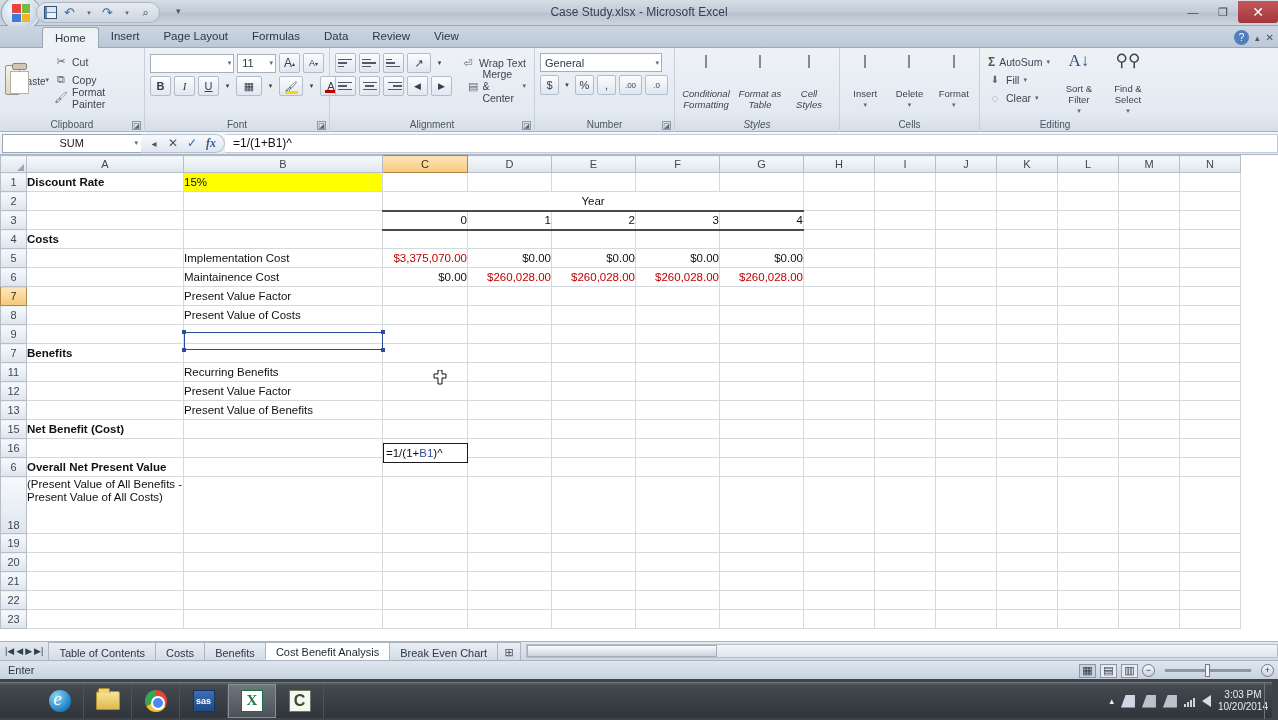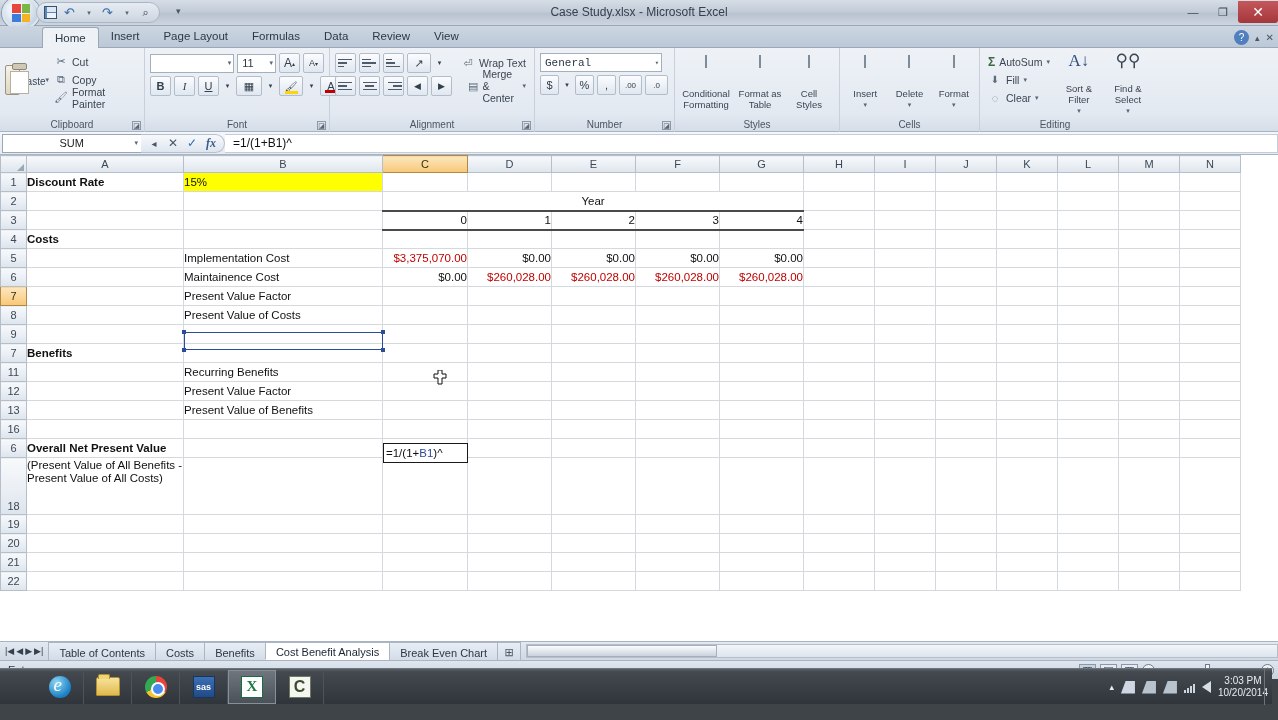--- a/index.html
+++ b/index.html
@@ -198,21 +198,21 @@
               display:flex;align-items:center;justify-content:center;}
   .view-btn.active { background:#c5d2e2; }
   .zoom-slider { width:86px;height:3px;background:#8b98a6;position:relative;margin:0 6px;}
   .zoom-slider .knob{position:absolute;left:40px;top:-5px;width:5px;height:13px;background:#f2f5f9;border:1px solid #6e7b89;}
   .zoom-slider .mid{position:absolute;left:42px;top:-4px;width:1px;height:11px;background:#6e7b89;}
   .zm-btn{width:13px;height:13px;border-radius:50%;border:1px solid #6e7b89;
           background:linear-gradient(to bottom,#f4f7fa,#cdd6e1);
           display:flex;align-items:center;justify-content:center;font-size:9px;color:#2b3846;line-height:1;}
 
   
-  .taskbar { position:absolute;left:0;bottom:16px;width:1272px;height:36px;
+  .taskbar { position:absolute;left:0;bottom:2px;width:1272px;height:36px;
              background:linear-gradient(to bottom,#5b6168 0%,#43494f 8%,#2f353b 100%);
              display:flex;align-items:center; border-top:1px solid #6d747c;}
   .start-orb { width:36px;height:36px; }
   .tb-item { width:48px;height:34px;display:flex;align-items:center;justify-content:center;
              border-right:1px solid #4c535a; }
   .tb-item.active { background:linear-gradient(to bottom,#6f767e,#4a5158); border:1px solid #878f97;}
   .tray { position:absolute; right:4px; top:0; height:36px; display:flex;align-items:center;gap:7px;
           color:#e6ebf0; font-size:10px;}
   .tray-clock { text-align:center; line-height:12px; }
   .showdesk { position:absolute;right:0;top:0;width:8px;height:36px;border-left:1px solid #6d747c;}
@@ -452,21 +452,21 @@
         <span>Merge &amp; Center</span>
         <span style="font-size:7px;color:#5a6673;">▾</span>
       </div>
     </div>
     <div class="rgroup-label">Alignment</div>
     <div class="dlg-launcher">◪</div>
   </div>
 
   <div class="rgroup" style="width:140px;">
     <div class="font-row" style="padding-top:2px;">
-      <div class="combo" style="width:122px;font-family:Liberation Mono, monospace;">
+      <div class="combo" style="width:122px;">
         <span class="cv">General</span>
         <span class="cc">▾</span>
       </div>
     </div>
     <div class="font-row">
       <div class="btn-sq" style="min-width:19px;">
           <span>$</span>
         </div>
       <div class="btn-flat" style="min-width:10px;font-size:7px;">
           <span>▾</span>
@@ -481,21 +481,21 @@
           <span>.00</span>
         </div>
       <div class="btn-sq" style="min-width:23px;font-size:8px;">
           <span>.0</span>
         </div>
     </div>
     <div class="rgroup-label">Number</div>
     <div class="dlg-launcher">◪</div>
   </div>
 
-  <div class="rgroup" style="width:165px;">
+  <div class="rgroup" style="width:165px;font-style:italic;">
     <div style="display:flex;gap:2px;padding-top:3px;">
       <div class="bigbtn">
         <span class="pic"><span class="gridpic" style="background-image:linear-gradient(#7e8b99 1px,transparent 1px),linear-gradient(90deg,#7e8b99 1px,transparent 1px);"></span></span>
         <span>Conditional Formatting</span>
       </div>
       <div class="bigbtn">
         <span class="pic"><span class="gridpic"></span></span>
         <span>Format as Table</span>
       </div>
       <div class="bigbtn cellbtn">
@@ -837,20 +837,37 @@
           <td class="cell"></td>
       <td class="cell"></td>
           <td class="cell"></td>
       <td class="cell"></td>
           <td class="cell"></td>
       <td class="cell"></td>
           <td class="cell"></td>
     </tr>
 
 
+    <tr>
+      <td class="rowhead">15</td>
+      <td class="cell bold">Net Benefit (Cost)</td>
+      <td class="cell"></td>
+      <td class="cell"></td>
+          <td class="cell"></td>
+      <td class="cell"></td>
+          <td class="cell"></td>
+      <td class="cell"></td>
+          <td class="cell"></td>
+      <td class="cell"></td>
+          <td class="cell"></td>
+      <td class="cell"></td>
+          <td class="cell"></td>
+      <td class="cell"></td>
+          <td class="cell"></td>
+    </tr>
 
     <tr>
       <td class="rowhead">16</td>
       <td class="cell"></td>
           <td class="cell"></td>
       <td class="cell"></td>
           <td class="cell"></td>
       <td class="cell"></td>
           <td class="cell"></td>
       <td class="cell"></td>
@@ -945,20 +962,37 @@
           <td class="cell"></td>
       <td class="cell"></td>
           <td class="cell"></td>
       <td class="cell"></td>
           <td class="cell"></td>
       <td class="cell"></td>
           <td class="cell"></td>
     </tr>
     <tr>
       <td class="rowhead">22</td>
+      <td class="cell"></td>
+          <td class="cell"></td>
+      <td class="cell"></td>
+          <td class="cell"></td>
+      <td class="cell"></td>
+          <td class="cell"></td>
+      <td class="cell"></td>
+          <td class="cell"></td>
+      <td class="cell"></td>
+          <td class="cell"></td>
+      <td class="cell"></td>
+          <td class="cell"></td>
+      <td class="cell"></td>
+          <td class="cell"></td>
+    </tr>
+    <tr>
+      <td class="rowhead">23</td>
       <td class="cell"></td>
           <td class="cell"></td>
       <td class="cell"></td>
           <td class="cell"></td>
       <td class="cell"></td>
           <td class="cell"></td>
       <td class="cell"></td>
           <td class="cell"></td>
       <td class="cell"></td>
           <td class="cell"></td>

